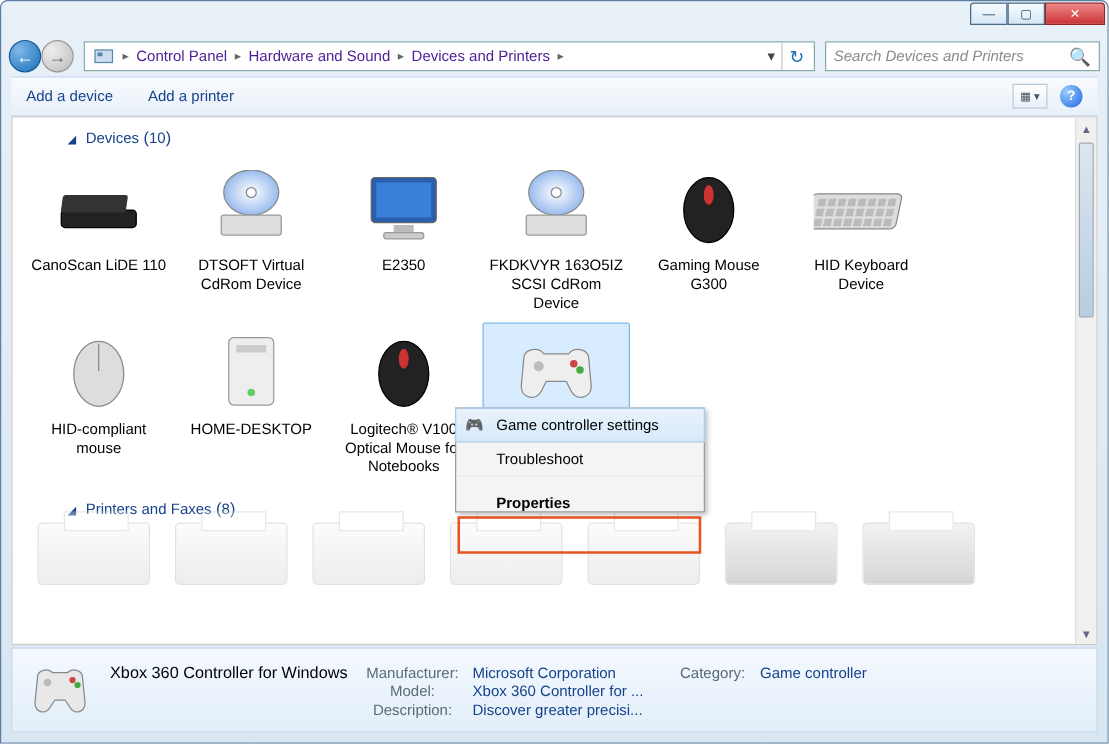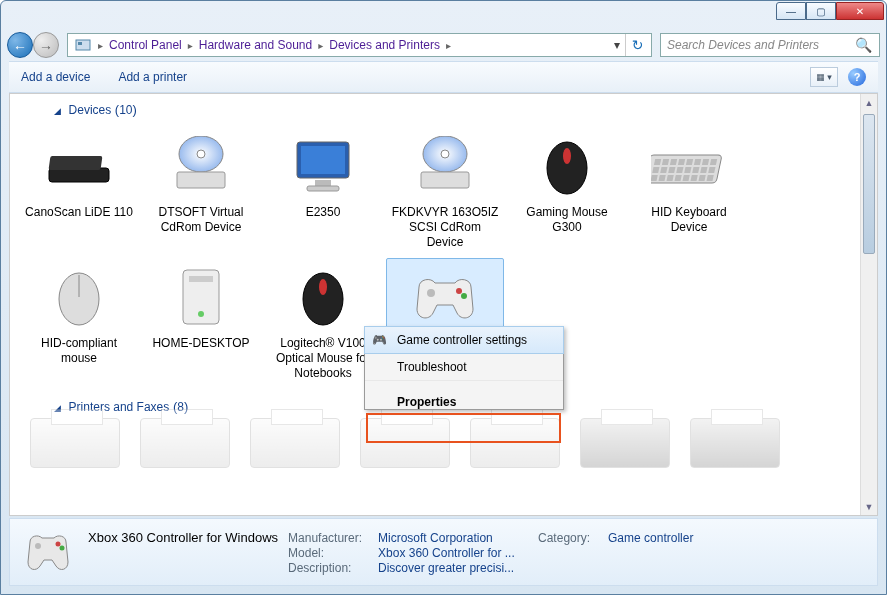--- a/index.html
+++ b/index.html
@@ -60,21 +60,21 @@
 .ctx-item.bold { font-weight:bold; }
 .ctx-item .cicon { position:absolute; left:6px; width:18px; height:18px; display:flex; align-items:center; justify-content:center;}
 .ctx-highlight-box { position:absolute; left:365px; top:412px; width:195px; height:30px; border:2px solid #e8521e; pointer-events:none;}
 
 
 .details { position:absolute; left:8px; right:8px; bottom:8px; height:68px; background:linear-gradient(#f4f9fe,#e2eef9); border:1px solid #cde; display:flex; align-items:center; padding:4px 10px; }
 .det-icon { width:56px; height:56px; margin-right:12px; display:flex; align-items:center; justify-content:center;}
 .det-body { flex:1; }
 .det-title { font-size:13px; color:#000; margin-bottom:2px;}
 .det-grid { display:grid; grid-template-columns: 90px 160px 70px 160px; row-gap:1px; font-size:11px;}
-.det-k { color:#5a6a7a; text-align:left; padding-right:6px;}
+.det-k { color:#5a6a7a; text-align:center; padding-right:6px;}
 .det-v { color:#15428b; }
 
 
 .vscroll { position:absolute; right:0; top:0; bottom:0; width:17px; background:#f0f0f0; border-left:1px solid #ddd;}
 .vscroll .thumb{ position:absolute; left:2px; right:2px; top:20px; height:140px; background:linear-gradient(#dce6f0,#b8cde0); border:1px solid #9ab; border-radius:2px;}
 .vscroll .arr { position:absolute; left:0; right:0; height:17px; display:flex; align-items:center; justify-content:center; color:#668; font-size:9px;}
 .vscroll .arr.up{top:0;} .vscroll .arr.dn{bottom:0;}
 
 
 svg { display:block; }

